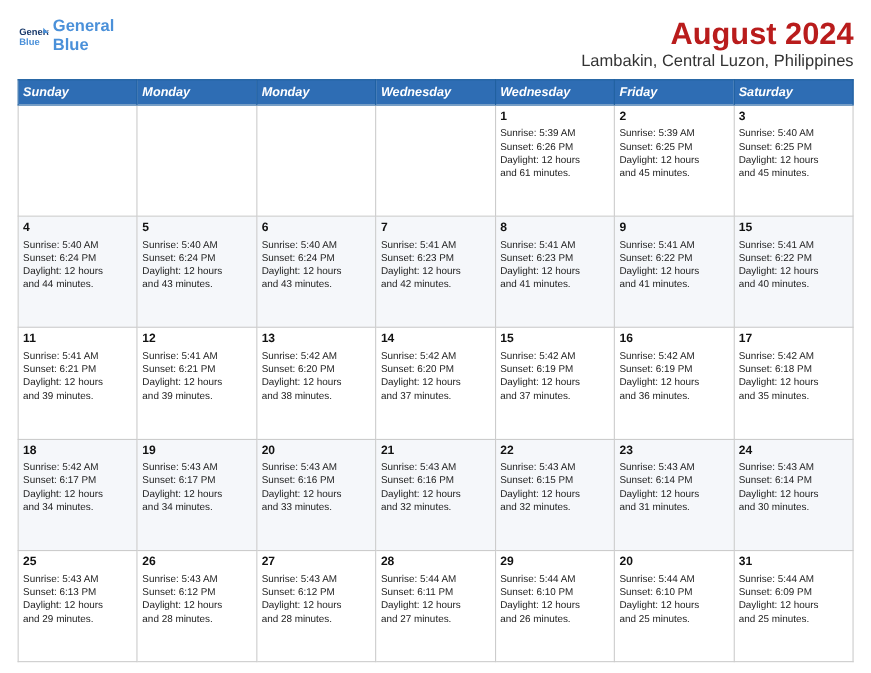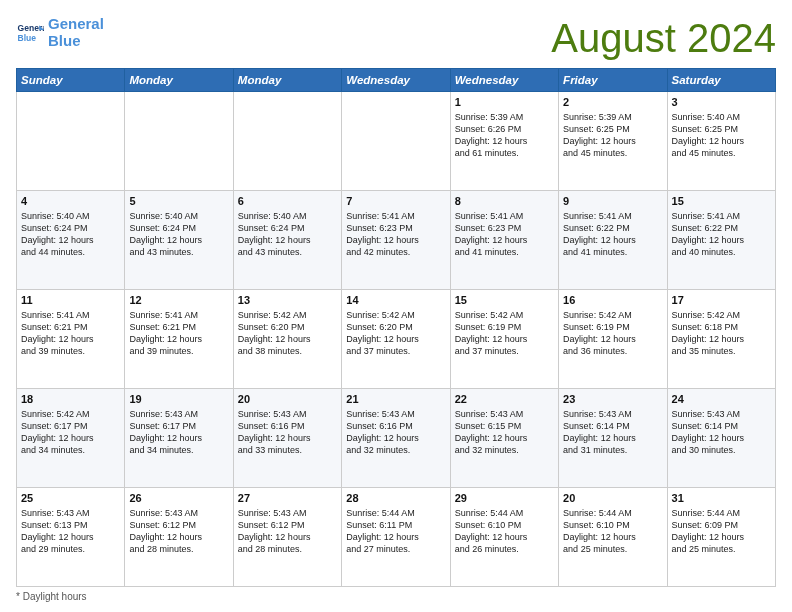--- a/index.html
+++ b/index.html
@@ -38,23 +38,23 @@
       color: #4a90d9;
     }
     .logo-icon {
       width: 28px;
       height: 28px;
     }
     .title-block {
       text-align: right;
     }
     .month-title {
-      font-size: 40px;
-      font-weight: normal;
-      color: #4d7c0f;
+      font-size: 28px;
+      font-weight: bold;
+      color: #b91c1c;
       line-height: 1.1;
     }
     .location-title {
       font-size: 15px;
       color: #333;
       font-weight: normal;
     }
     .calendar {
       flex: 1;
       border: 1px solid #ccc;
@@ -114,20 +114,21 @@
       </svg>
       <div>
         <div class="logo-text">
           <span>General</span><br>
           <span style="color:#4a90d9">Blue</span>
         </div>
       </div>
     </div>
     <div class="title-block">
       <div class="month-title">August 2024</div>
+      <div class="location-title">Lambakin, Central Luzon, Philippines</div>
     </div>
   </div>
 
   <table class="calendar">
     <thead>
       <tr>
       <th>Sunday</th>
           <th>Monday</th>
           <th>Monday</th>
           <th>Wednesday</th>
@@ -364,16 +365,13 @@
             <div class="day-number">31</div>
             <div>Sunrise: 5:44 AM</div>
             <div>Sunset: 6:09 PM</div>
             <div>Daylight: 12 hours</div>
             <div>and 25 minutes.</div>
           </td>
         </tr>
       </tbody>
   </table>
 
-  <div class="footer-note">
-    * <span>Daylight hours</span>
-  </div>
 </div>
 
 </body></html>

